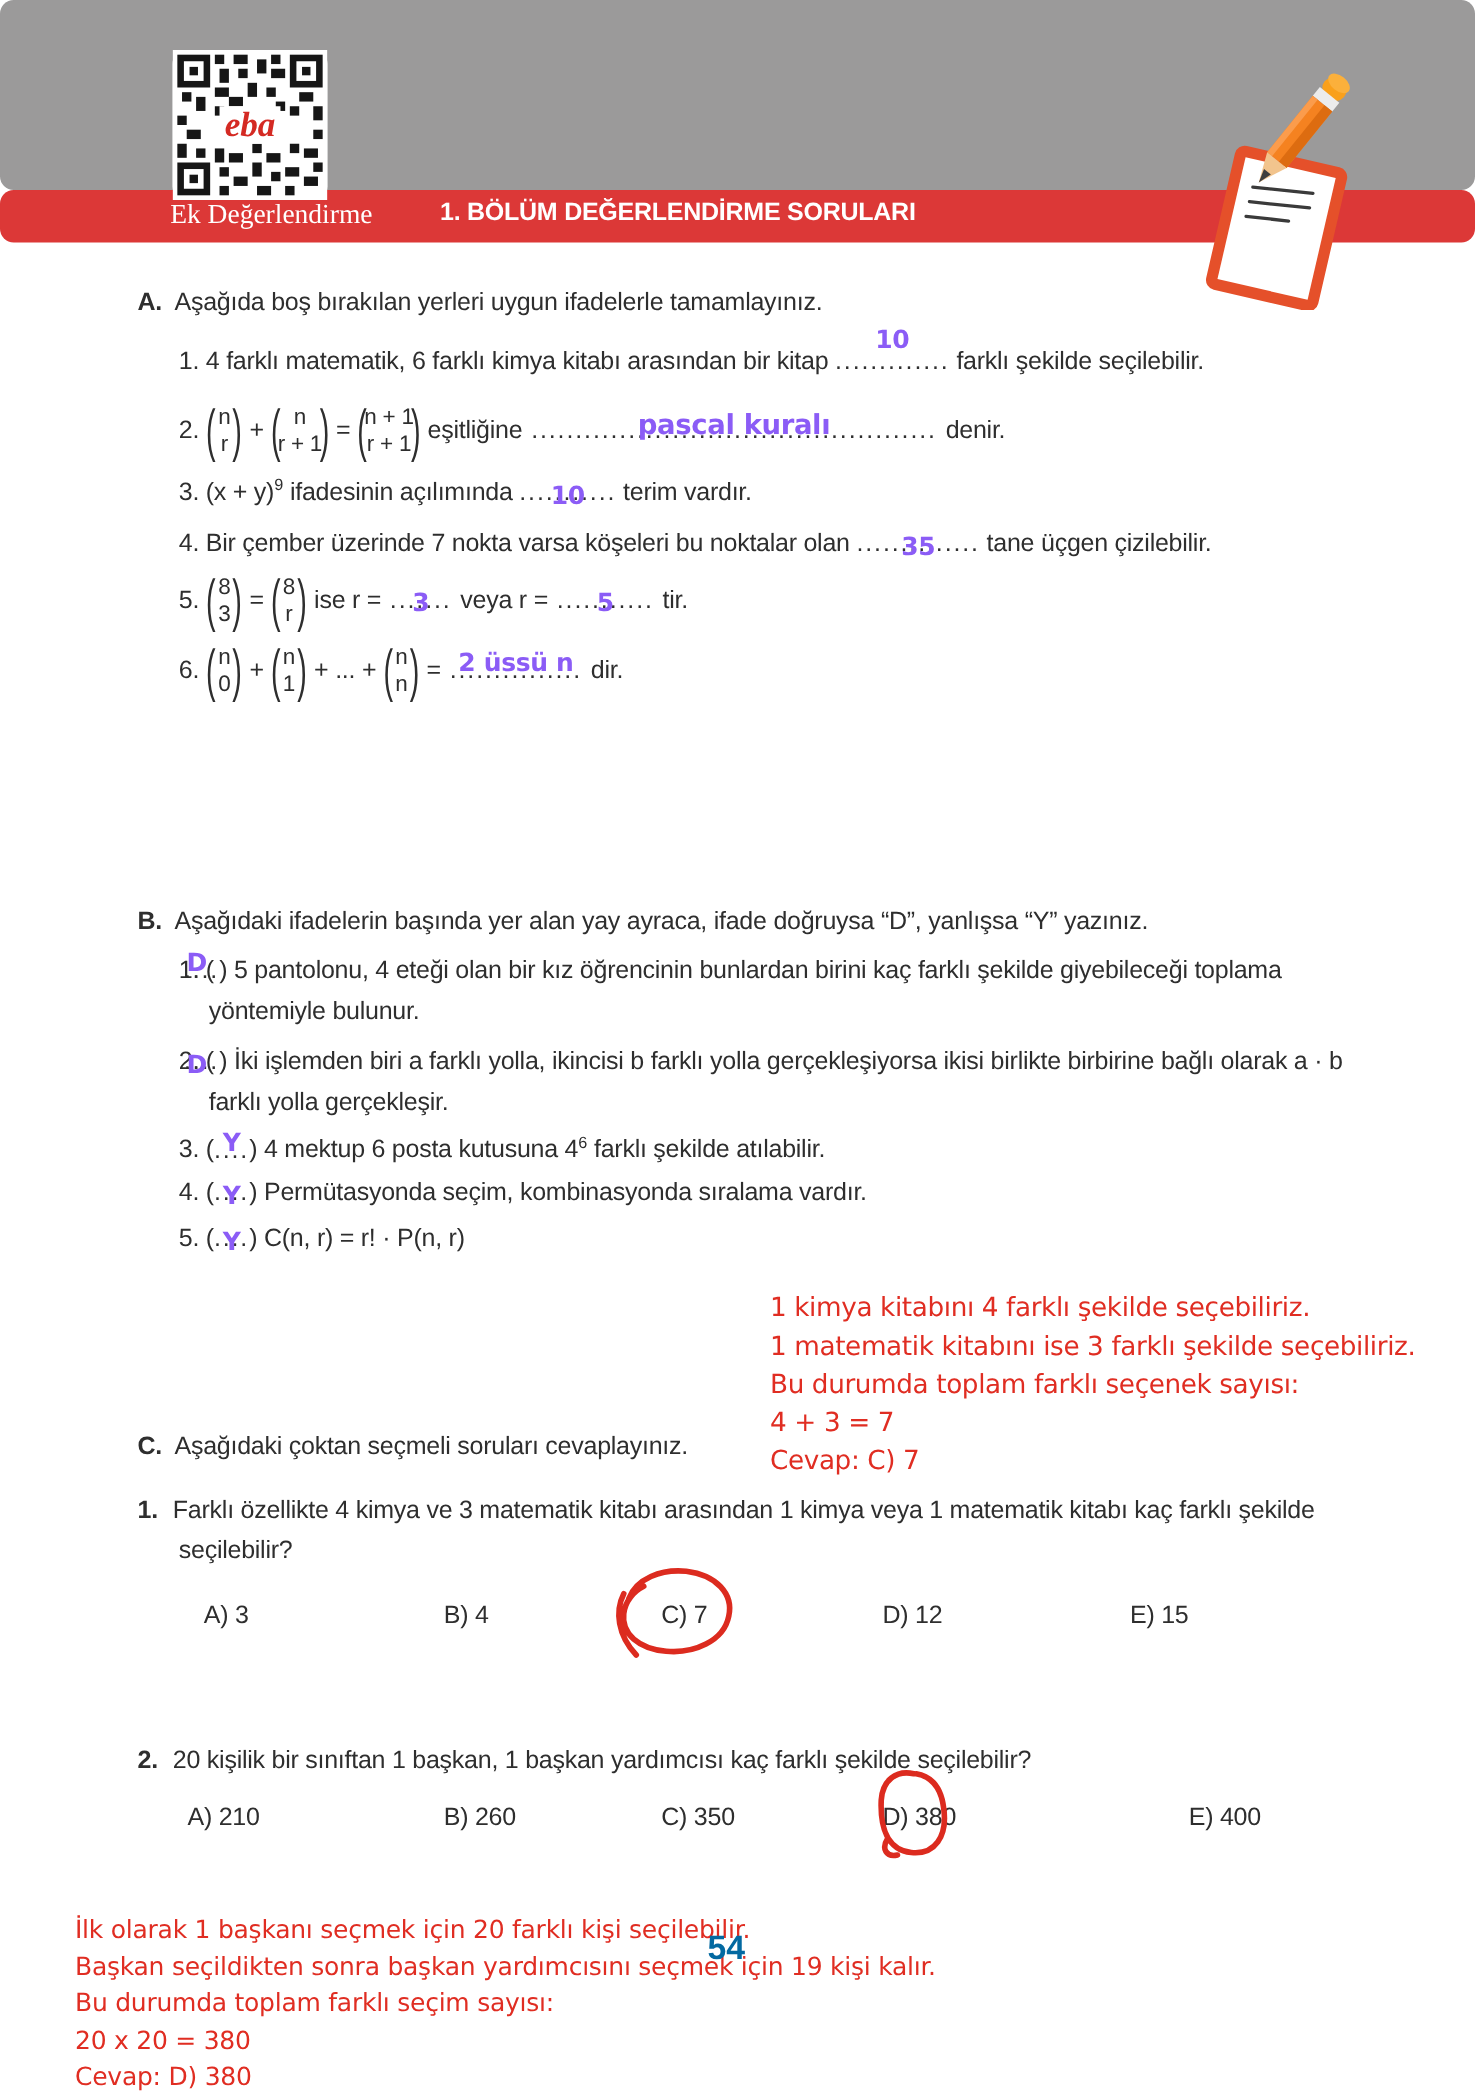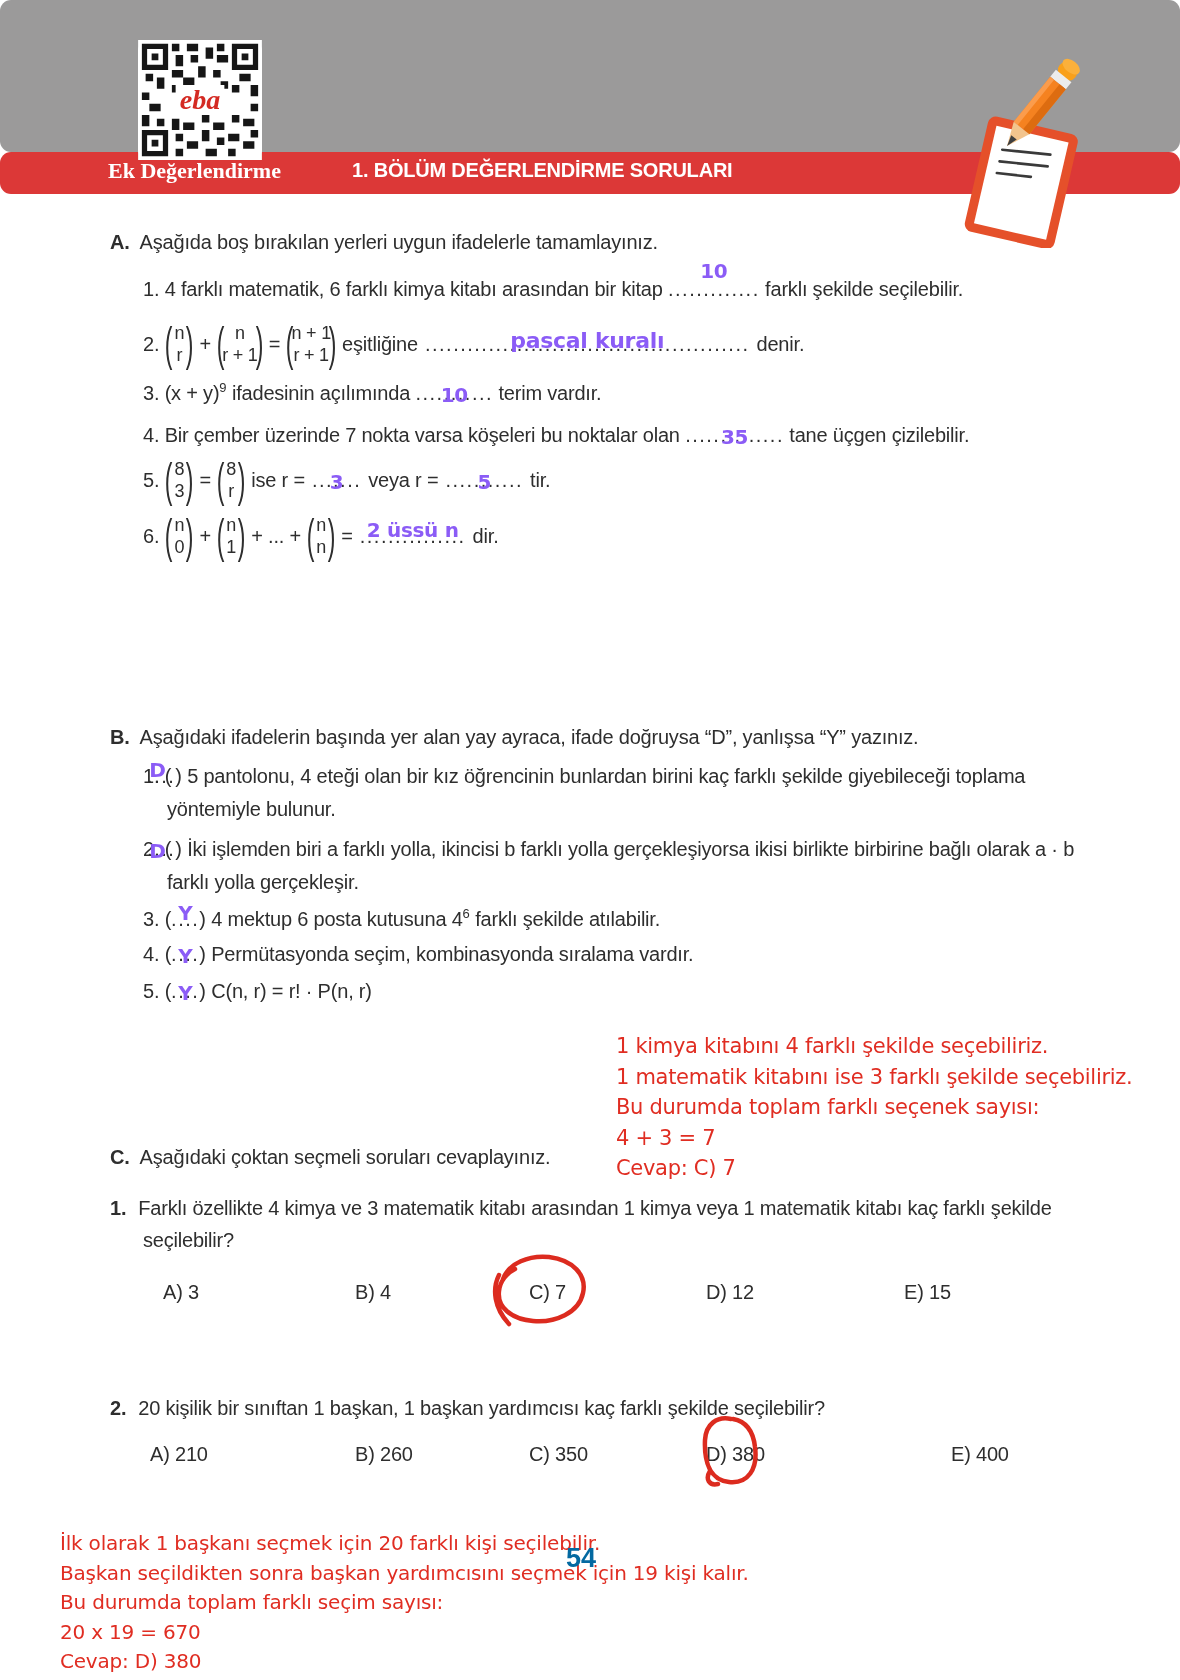--- a/index.html
+++ b/index.html
@@ -2,22 +2,22 @@
 <html><head>
 <meta charset="utf-8">
 <style>
   html,body{margin:0;padding:0;background:#fff;}
   .page{position:relative;width:1180px;height:1680px;background:#ffffff;overflow:hidden;
         font-family:"Liberation Sans",sans-serif;color:#2e2e2e;}
   .abs{position:absolute;border-radius:11px;}
   
   .gray-bar{left:0;top:0;width:1180px;height:152px;background:#9b9a9a;}
   .red-band{left:0;top:152px;width:1180px;height:42px;background:#dc3837;}
-  .corner-label{left:108px;top:158px;width:190px;text-align:left;color:#fff;
-        font-family:"Liberation Serif",serif;font-weight:bold;font-size:22px;}
+  .corner-label{left:108px;top:158px;width:190px;text-align:right;color:#fff;
+        font-family:"Liberation Serif",serif;font-weight:normal;font-size:22px;}
   .band-title{left:352px;top:159px;color:#fff;font-weight:bold;font-size:25px;letter-spacing:.4px;}
   .qr-wrap{left:138px;top:40px;width:124px;height:120px;background:#fff;padding:0;}
   .pencil-wrap{left:952px;top:48px;width:175px;height:200px;}
   
   .t{font-size:20px;letter-spacing:-0.2px;}
   .bold{font-weight:bold;}
   .nowrap{white-space:nowrap;}
   .wrap{width:952px;line-height:33px;}
   .hang{padding-left:24px;text-indent:-24px;display:block;}
   .qwrap{width:985px;line-height:32px;padding-left:33px;text-indent:-33px;}
@@ -330,19 +330,19 @@
   </div>
 
   <svg class="circle-svg" style="left:694px;top:1414px" width="74" height="74" viewBox="0 0 74 74">
     <path d="M 37 5 C 23 2 12 10 11 26 C 10 48 16 66 35 68 C 54 70 64 55 61 33 C 59 15 50 7 39 5 M 16 57 C 11 65 15 72 24 70" fill="none" stroke="#dc2b1f" stroke-width="4.5" stroke-linecap="round"></path>
   </svg>
 
   <div class="abs rednote note-d">
     <div>İlk olarak 1 başkanı seçmek için 20 farklı kişi seçilebilir.</div>
     <div>Başkan seçildikten sonra başkan yardımcısını seçmek için 19 kişi kalır.</div>
     <div>Bu durumda toplam farklı seçim sayısı:</div>
-    <div>20 x 19 = 670</div>
+    <div>20 x 20 = 380</div>
     <div>Cevap: D) 380</div>
   </div>
 
   <div class="abs page-num">54</div>
 
 </div>
 
 </body></html>

